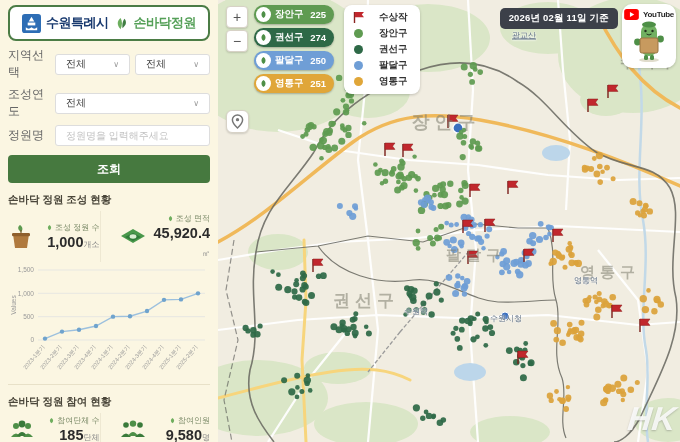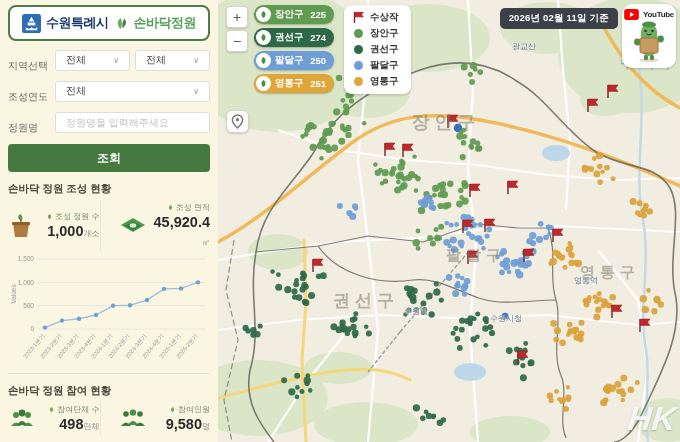--- a/index.html
+++ b/index.html
@@ -7,21 +7,21 @@
   body { font-family:"Liberation Sans","DejaVu Sans",sans-serif; }
   .app { width:680px; height:442px; display:flex; position:relative; background:#fbf6e2; }
 
   
   .sidebar { width:218px; height:442px; background:#fbf6e2; padding:5px 8px; overflow:hidden; flex:none; }
   .brand-card { background:#fff; border:2px solid #4b7c45; border-radius:8px; height:36px;
     display:flex; align-items:center; justify-content:center; gap:5px; margin-bottom:6px; }
   .brand-city { font-size:13px; font-weight:bold; color:#17386e; letter-spacing:-0.5px; }
   .brand-garden { font-size:13px; font-weight:bold; color:#55a058; letter-spacing:-0.5px; }
   .form-row { display:flex; align-items:center; gap:5px; margin-bottom:5px; }
-  .form-label { width:42px; font-size:10px; color:#666; flex:none;margin-top:12px; }
+  .form-label { width:42px; font-size:12px; color:#666; flex:none; }
   .sel, .tin { height:21px; background:#fff; border:1px solid #ddd; border-radius:3px;
     font-size:10px; color:#444; display:flex; align-items:center; padding:0 10px; flex:1; position:relative; }
   .sel .chev { margin-left:auto; font-size:8px; color:#999; }
   .tin input { border:0; outline:0; width:100%; font-size:10px; font-family:inherit; color:#444; background:transparent; }
   .tin input::placeholder { color:#c2c2c2; }
   .search-btn { width:100%; height:28px; background:#46793f; color:#fff; border:0; border-radius:4px;
     font-size:12px; font-weight:bold; font-family:inherit; margin-top:4px; cursor:pointer; }
   .sec-title { font-size:10.5px; font-weight:bold; color:#4a463a; margin:10px 0 4px 0; }
   .stats { display:flex; align-items:center; }
   .stat { flex:1; display:flex; align-items:center; gap:4px; padding:2px 0; }
@@ -50,21 +50,21 @@
     box-shadow:0 1px 2px rgba(0,0,0,.15); cursor:pointer; }
   .pills { position:absolute; left:36px; top:5px; display:flex; flex-direction:column; gap:4px; }
   .pill { height:19px; width:80px; border-radius:10px; display:flex; align-items:center; gap:4px;
     padding:0 8px 0 2px; box-shadow:0 1px 2px rgba(0,0,0,.25); cursor:pointer; }
   .pill-ico { width:15px; height:15px; background:#fff; border-radius:50%; display:flex;
     align-items:center; justify-content:center; flex:none; }
   .pill-label { font-size:9.5px; font-weight:bold; color:#fff; }
   .pill-count { font-size:9.5px; font-weight:bold; color:#fff; margin-left:auto; }
   .legend { position:absolute; left:126px; top:5px; background:#fff; border-radius:8px;
     box-shadow:0 1px 3px rgba(0,0,0,.2); padding:6px 12px 6px 8px; display:flex; flex-direction:column; gap:3px; }
-  .legend-row { display:flex; align-items:center; gap:5px; }
+  .legend-row { display:flex; align-items:center; gap:14px; }
   .legend-row .lg-ic { width:13px; height:13px; display:flex; align-items:center; justify-content:center; }
   .legend-dot { width:9px; height:9px; border-radius:50%; }
   .legend-label { font-size:9.5px; color:#333; font-weight:bold; }
   .date-badge { position:absolute; right:62px; top:8px; background:#3c4049; color:#fff;
     font-size:9.5px; font-weight:bold; padding:4px 9px; border-radius:5px; letter-spacing:0.2px; }
   .yt-card { position:absolute; right:4px; top:4px; width:54px; height:64px; background:#fff;
     border-radius:10px; box-shadow:0 1px 3px rgba(0,0,0,.2); display:flex; flex-direction:column;
     align-items:center; padding-top:5px; cursor:pointer; }
   .yt-row { display:flex; align-items:center; gap:4px; }
   .yt-word { font-size:8px; font-weight:bold; color:#282828; letter-spacing:-0.3px; }
@@ -205,21 +205,21 @@
             <path d="M9 17 q5 -8 10 0 Z" fill="#3a7a3a"></path>
             <path d="M15 18 q5 -7 10 0 Z" fill="#4e8f47"></path>
         </svg>
         <div class="stat-text">
           <div class="stat-label">
             <svg width="7" height="7" viewBox="0 0 8 8">
                 <path d="M4 7 C1.5 5 1.5 2.5 4 1 C6.5 2.5 6.5 5 4 7Z" fill="#6fae5e"></path>
               </svg>
             <span>참여단체 수</span>
           </div>
-          <div class="stat-value"><span>498</span><span class="stat-unit">단체</span></div>
+          <div class="stat-value"><span>185</span><span class="stat-unit">단체</span></div>
         </div>
       </div>
       <div class="stat">
         <svg width="28" height="22" viewBox="0 0 28 22">
           <circle cx="7" cy="6" r="2.8" fill="#3a7a3a"></circle>
             <circle cx="14" cy="4.6" r="3.2" fill="#4e8f47"></circle>
             <circle cx="21" cy="6" r="2.8" fill="#3a7a3a"></circle>
           <path d="M2 18 q5 -7 10 0 Z" fill="#3a7a3a"></path>
             <path d="M9 17 q5 -8 10 0 Z" fill="#4e8f47"></path>
             <path d="M16 18 q5 -7 10 0 Z" fill="#3a7a3a"></path>
@@ -808,21 +808,21 @@
       </svg>
 
     <div id="district-labels">
         <span class="district-label" style="left: 228px; top: 122px; font-size: 18px;">장안구</span>
         <span class="district-label" style="left: 258px; top: 255px; font-size: 15px;">팔달구</span>
         <span class="district-label" style="left: 148px; top: 300px; font-size: 17px;">권선구</span>
         <span class="district-label" style="left: 392px; top: 272px; font-size: 15px;">영통구</span>
         <span class="district-label" style="left: 432px; top: 62px; font-size: 15px;">수지구</span>
       </div>
     <div id="place-labels">
-        <span class="place-label" style="left: 306px; top: 46px;">광교산</span>
+        <span class="place-label" style="left: 306px; top: 35px; text-decoration: underline;">광교산</span>
         <span class="place-label" style="left: 198px; top: 311px;">수원역</span>
         <span class="place-label" style="left: 288px; top: 318px;">수원시청</span>
         <span class="place-label" style="left: 368px; top: 280px;">영통역</span>
       </div>
 
     <div class="map-controls">
       <div class="zoom-btn">+</div>
       <div class="zoom-btn">−</div>
       <div class="pin-btn">
         <svg width="13" height="15" viewBox="0 0 14 16">

